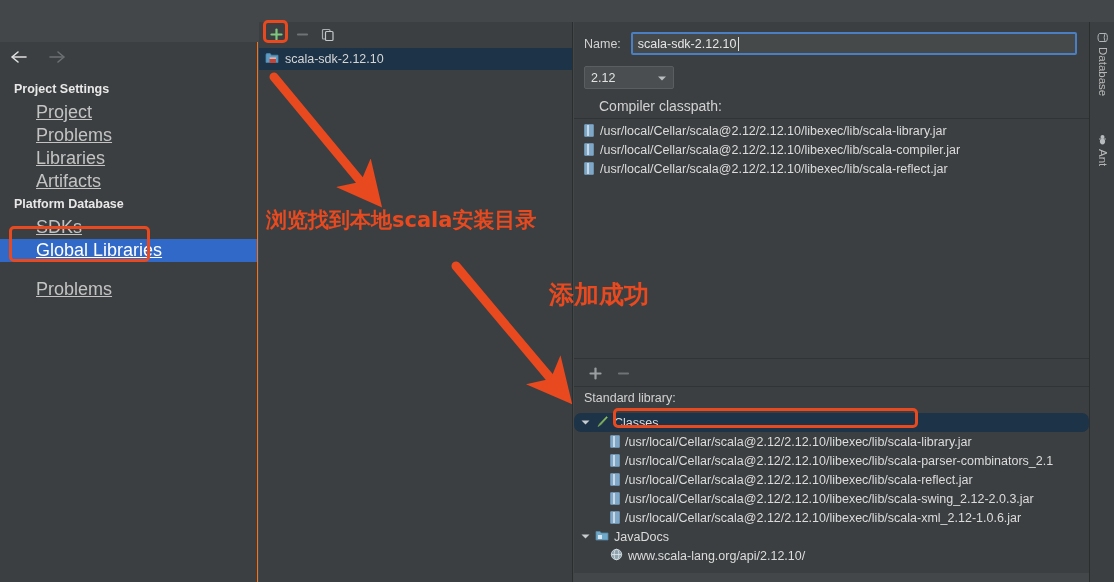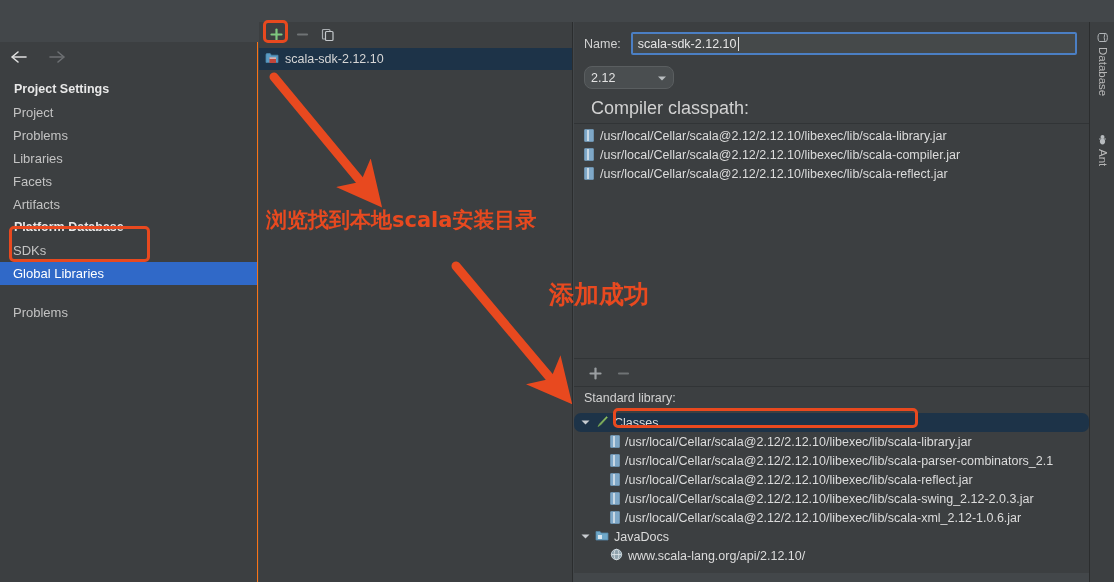--- a/index.html
+++ b/index.html
@@ -47,22 +47,22 @@
   .arrowbtn svg { display: block; }
   .nav-group {
     position: absolute; left: 0; right: 0; top: 36px;
   }
   .group-head {
     padding: 3px 0 3px 14px;
     font-size: 12.5px; font-weight: bold; color: #e8e8e8;
     line-height: 17px;
   }
   .nav-item {
-    padding: 3px 0 3px 13px;
-    font-size: 13px; color: #c3c3c3; line-height: 17px;
+    padding: 3px 0 3px 36px;
+    font-size: 18px; color: #c3c3c3; line-height: 17px; text-decoration: underline;
   }
   .nav-item.selected {
     background: #3069c8; color: #ffffff;
   }
   .nav-spacer { height: 16px; }
 
   
   .middle {
     position: absolute; left: 259px; top: 22px; width: 314px; height: 560px;
     background: #3c3f41;
@@ -101,26 +101,26 @@
     font-size: 12.5px; color: #e6e6e6;
     position: relative;
   }
   .caret {
     display: inline-block; width: 1px; height: 14px;
     background: #dcdcdc; margin-left: 1px;
   }
   .combo {
     margin: 11px 0 0 10px;
     width: 90px; height: 23px;
-    background: #4a4e50; border: 1px solid #5a5e60; border-radius: 8px;
+    background: #4a4e50; border: 1px solid #5a5e60; border-radius: 2px;
     display: flex; align-items: center; justify-content: space-between;
     padding: 0 6px; font-size: 12.5px; color: #e2e2e2;
   }
   .sectionlabel {
-    padding: 9px 0 4px 17px; font-size: 18px; color: #d2d2d2;
+    padding: 9px 0 4px 25px; font-size: 14px; color: #d2d2d2;
   }
   .jarlist {
     border-top: 1px solid #313436;
     padding-top: 2px;
   }
   .jarrow {
     height: 19px; display: flex; align-items: center; gap: 6px;
     padding-left: 10px; font-size: 12.5px; color: #dcdcdc;
     white-space: nowrap;
   }
@@ -199,21 +199,20 @@
             <line x1="2" y1="7" x2="15.5" y2="7" stroke="#6d7073" stroke-width="1.6" stroke-linecap="round"></line>
           </svg>
       </div>
     </div>
 
     <div class="nav-group">
       <div class="group-head">Project Settings</div>
       <div class="nav-item">Project</div>
       <div class="nav-item">Problems</div>
       <div class="nav-item">Libraries</div>
-      <div class="nav-item">Facets</div>
       <div class="nav-item">Artifacts</div>
 
       <div class="group-head">Platform Database</div>
       <div class="nav-item">SDKs</div>
       <div class="nav-item selected">Global Libraries</div>
 
       <div class="nav-spacer"></div>
       <div class="nav-item">Problems</div>
     </div>
   </div>

